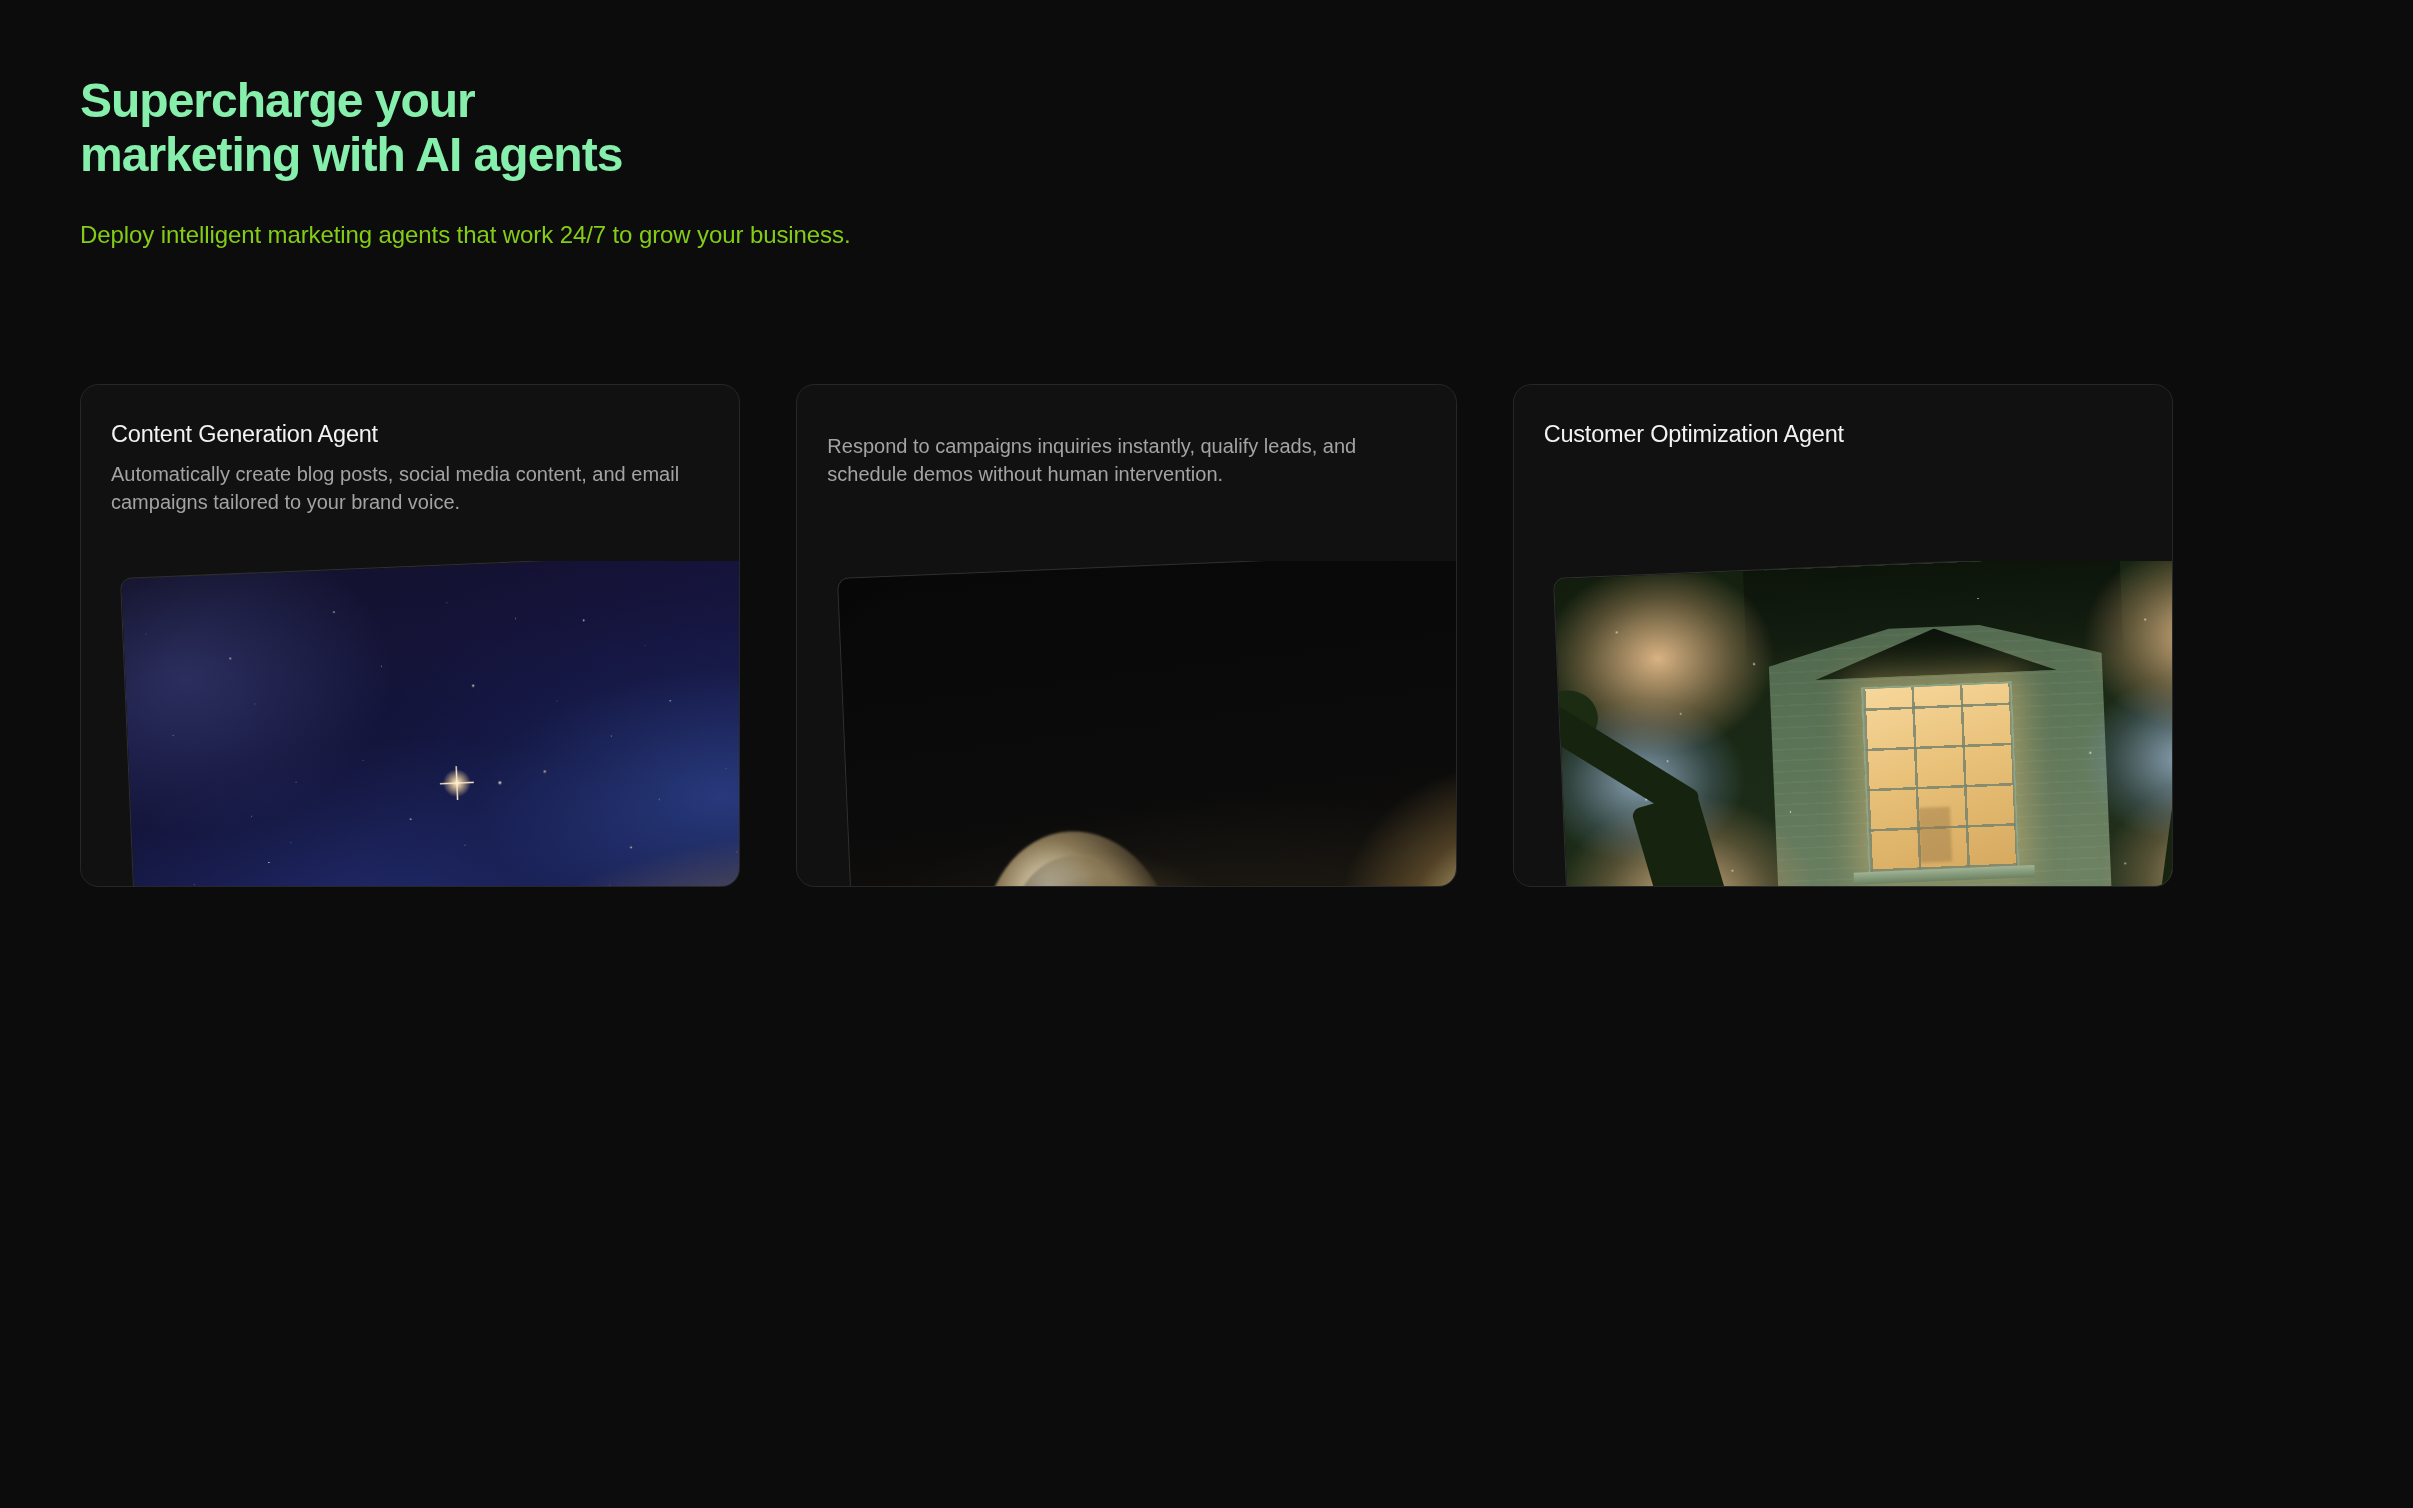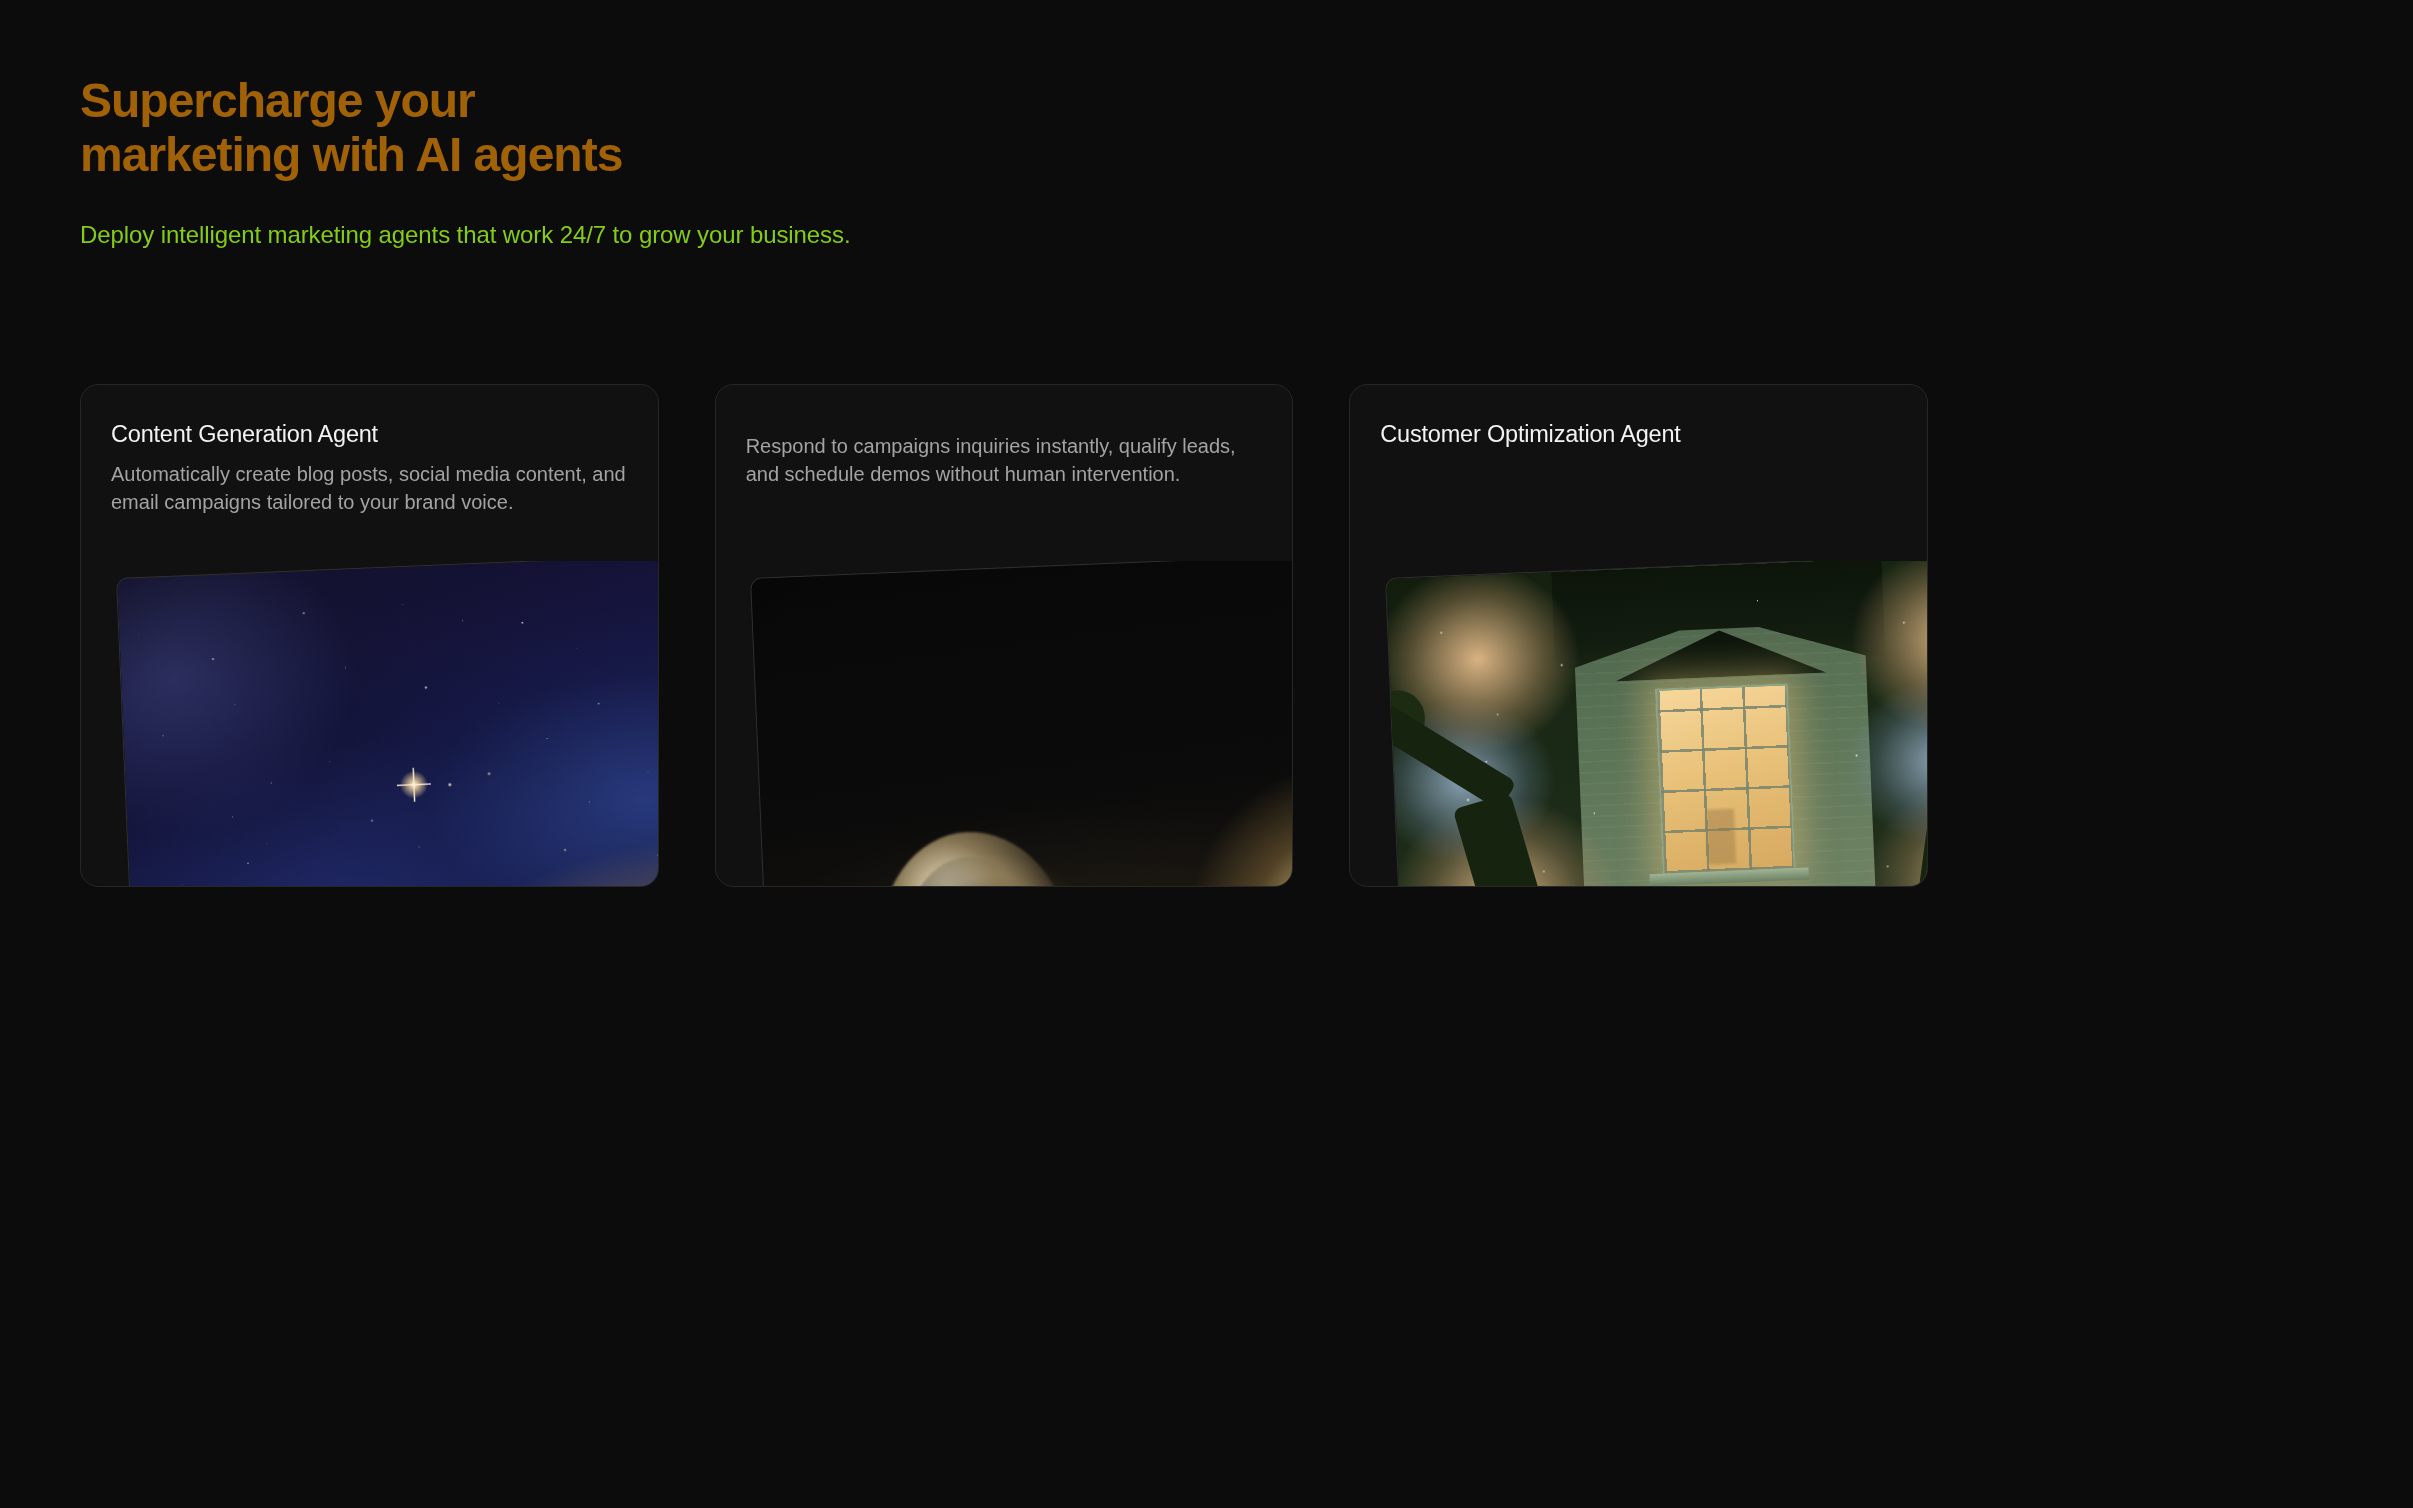--- a/index.html
+++ b/index.html
@@ -10,38 +10,38 @@
     overflow:hidden;
   }
   .page { position:relative; width:2413px; height:1508px; background:#0c0c0c; }
 
   
   .hero { position:absolute; left:80px; top:74px; width:1341px; }
   .hero-title {
     font-size:48px;
     line-height:1.12;
     font-weight:700;
-    color:#a16207;
+    color:#86efac;
     letter-spacing:-1px;
     white-space:pre-line;
   }
   .hero-sub {
     margin-top:37px;
     font-size:24px;
     line-height:1.35;
     color:#84cc16;
     font-weight:400;
     letter-spacing:-0.1px;
   }
 
   
   .card-grid {
     position:absolute;
     left:80px; top:384px;
-    width:1848px;
+    width:2093px;
     display:flex;
     gap:56px;
   }
   .card {
     position:relative;
     flex:1 1 0;
     height:503px;
     background:#111111;
     border:0.8px solid #272727;
     border-radius:18.4px;

